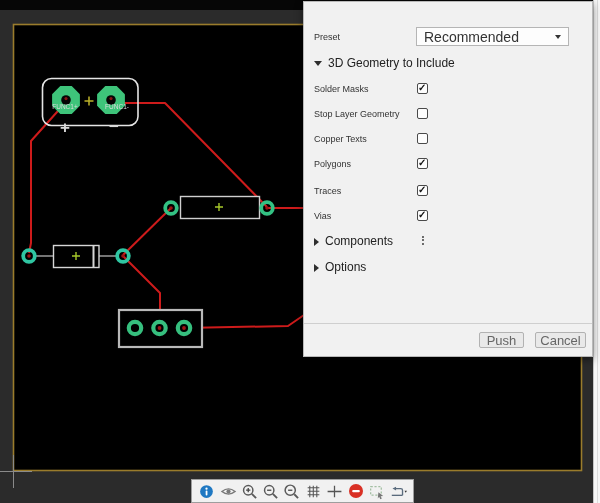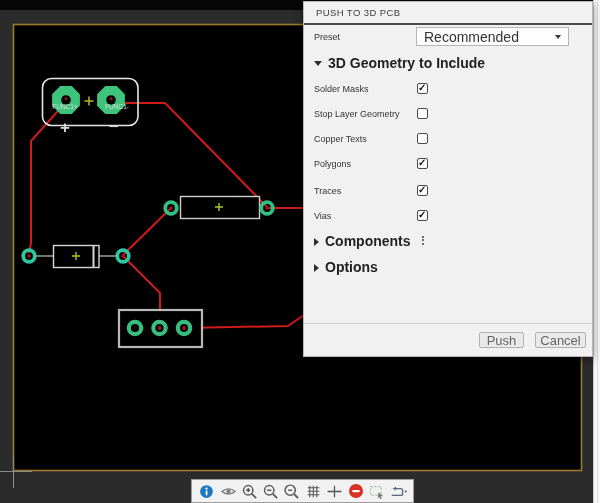--- a/index.html
+++ b/index.html
@@ -16,21 +16,21 @@
   .scroll-gutter .inner-line{position:absolute;left:3px;top:0;width:1px;height:100%;background:#dcdcdc;}
   
   .dialog{position:absolute;left:303px;top:1px;width:290px;height:356px;
     background:#f1f1f1;border:1px solid #b9b9b9;box-sizing:border-box;
     box-shadow:0 3px 8px rgba(0,0,0,.45);color:#333;}
   .dialog-title{height:21px;display:flex;align-items:center;padding-left:12px;
     font-size:9.5px;letter-spacing:.4px;color:#3c3c3c;border-bottom:2px solid #4d4d4d;background:#f1f1f1;}
   .row{position:absolute;left:0;width:100%;}
   .lbl{position:absolute;left:10px;font-size:9px;color:#333;line-height:13px;}
   .hdr-row{position:absolute;left:10px;display:flex;align-items:center;gap:6px;height:13px;}
-  .hdr-txt{font-size:14px;font-weight:bold;color:#222;line-height:13px;}
+  .hdr-txt{font-size:12px;font-weight:normal;color:#222;line-height:13px;}
   .tri-down{width:0;height:0;border-left:4px solid transparent;border-right:4px solid transparent;border-top:5px solid #2e2e2e;}
   .tri-right{width:0;height:0;border-top:4px solid transparent;border-bottom:4px solid transparent;border-left:5px solid #2e2e2e;}
   .dropdown{position:absolute;left:112px;top:25px;width:153px;height:19px;background:#fdfdfd;
     border:1px solid #b5b5b5;box-sizing:border-box;display:flex;align-items:center;
     justify-content:space-between;padding:0 7px;font-size:14px;color:#333;}
   .caret{width:0;height:0;border-left:3.5px solid transparent;border-right:3.5px solid transparent;border-top:4.5px solid #333;}
   .cb{position:absolute;left:113px;top:0px;width:11px;height:11px;background:#fdfdfd;
     border:1.5px solid #4a4a4a;border-radius:2px;box-sizing:border-box;}
   .cb.checked::after{content:"\2713";position:absolute;left:0px;top:-2.5px;font-size:10px;font-weight:bold;color:#101010;}
   .menu-dots{position:absolute;left:118px;display:flex;flex-direction:column;gap:1.6px;}
@@ -110,21 +110,20 @@
   </g>
 </svg>
 
 <div class="top-strip"></div>
 
 <div class="scroll-gutter">
   <div class="inner-line"></div>
 </div>
 
 <div class="dialog">
-  <div class="dialog-title">PUSH TO 3D PCB</div>
 
   <span class="lbl" style="top:29px;">Preset</span>
   <div class="dropdown">
     <span>Recommended</span>
     <span class="caret"></span>
   </div>
 
   <div class="hdr-row" style="top:55px;">
     <span class="tri-down"></span>
     <span class="hdr-txt">3D Geometry to Include</span>

